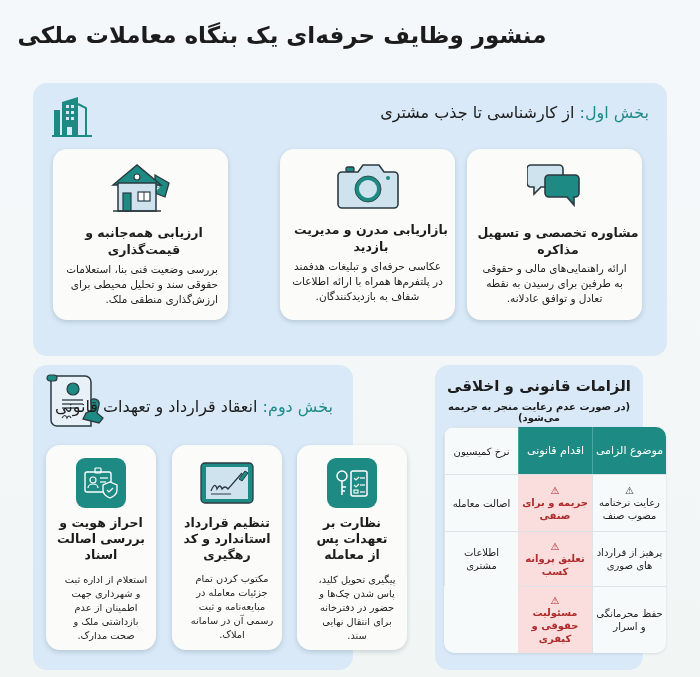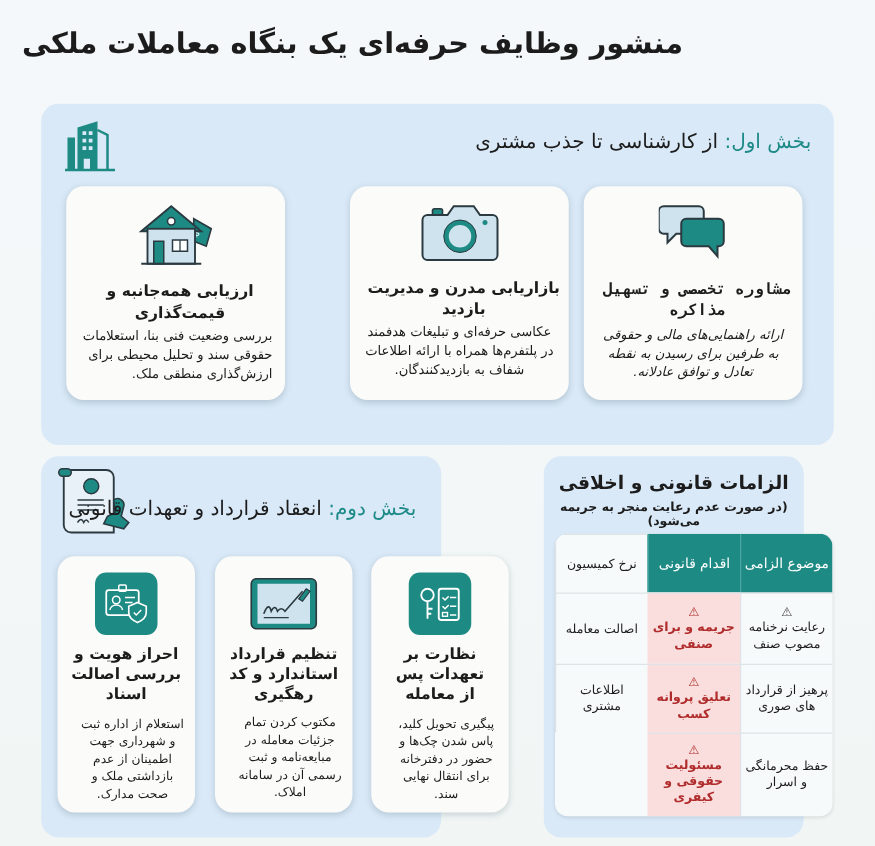--- a/index.html
+++ b/index.html
@@ -115,22 +115,22 @@
   <div class="section-title">
     <span class="accent">بخش اول:</span>
     <span>از کارشناسی تا جذب مشتری</span>
   </div>
 
   <div class="card tcard" style="left:434px;">
     <svg class="icon" style="top:10px;width:56px;height:50px;" viewBox="0 0 56 50">
       <path d="M4 6 h28 a4 4 0 0 1 4 4 v14 a4 4 0 0 1 -4 4 h-18 l-7 7 v-7 h-3 a4 4 0 0 1 -4 -4 v-14 a4 4 0 0 1 4 -4z" fill="#cfe3ef" stroke="#2b3a40" stroke-width="1.6"></path>
       <path d="M22 16 h26 a4 4 0 0 1 4 4 v14 a4 4 0 0 1 -4 4 h-1 v8 l-7 -8 h-18 a4 4 0 0 1 -4 -4 v-14 a4 4 0 0 1 4 -4z" fill="#1e8a84" stroke="#2b3a40" stroke-width="1.6"></path>
     </svg>
-    <div class="card-title" style="top:75px;font-family:Liberation Mono, monospace;">مشاوره تخصصی و تسهیل مذاکره</div>
-    <div class="card-desc" style="top:112px;font-style:italic;">ارائه راهنمایی‌های مالی و حقوقی به طرفین برای رسیدن به نقطه تعادل و توافق عادلانه.</div>
+    <div class="card-title" style="top:75px;">مشاوره تخصصی و تسهیل مذاکره</div>
+    <div class="card-desc" style="top:112px;">ارائه راهنمایی‌های مالی و حقوقی به طرفین برای رسیدن به نقطه تعادل و توافق عادلانه.</div>
   </div>
 
   <div class="card tcard" style="left:227px;margin-left:20px;">
     <svg class="icon" style="top:13px;width:64px;height:48px;" viewBox="0 0 64 48">
       <rect x="10" y="5" width="8" height="5" rx="1.5" fill="#1e8a84" stroke="#2b3a40" stroke-width="1.3"></rect>
       <path d="M6 10 h16 l5 -7 h16 l5 7 h10 a4 4 0 0 1 4 4 v28 a4 4 0 0 1 -4 4 h-52 a4 4 0 0 1 -4 -4 v-28 a4 4 0 0 1 4 -4z" fill="#cfe3ef" stroke="#2b3a40" stroke-width="1.6"></path>
       <circle cx="32" cy="27" r="11" fill="none" stroke="#1e8a84" stroke-width="4"></circle>
       <circle cx="32" cy="27" r="13" fill="none" stroke="#2b3a40" stroke-width="0.8"></circle>
       <circle cx="52" cy="16" r="2" fill="#1e8a84"></circle>
     </svg>

